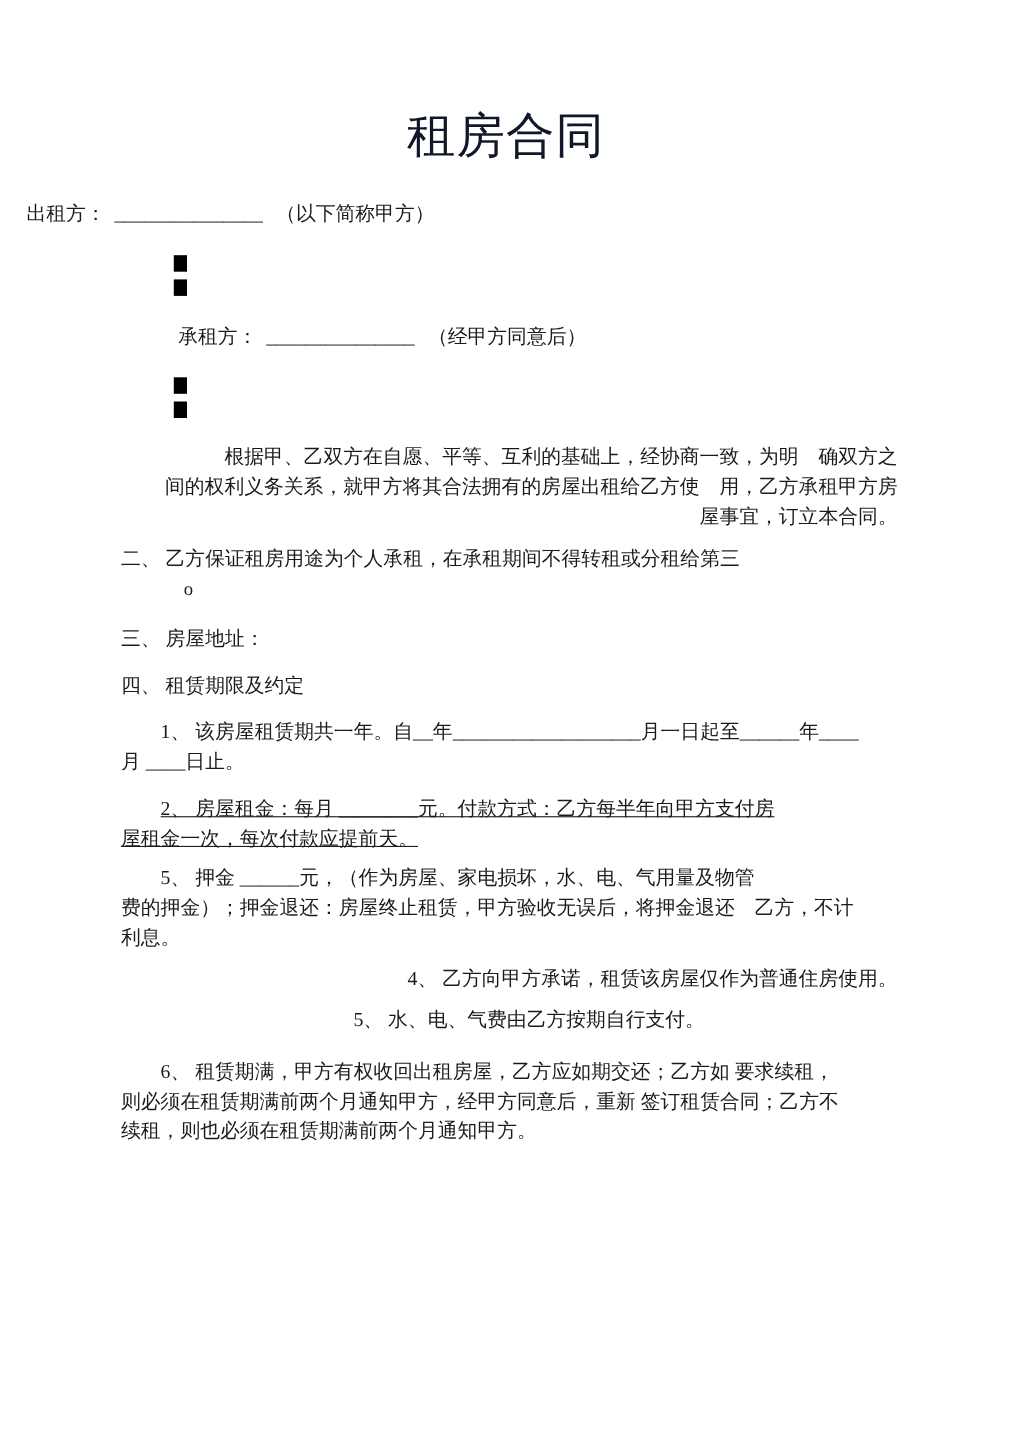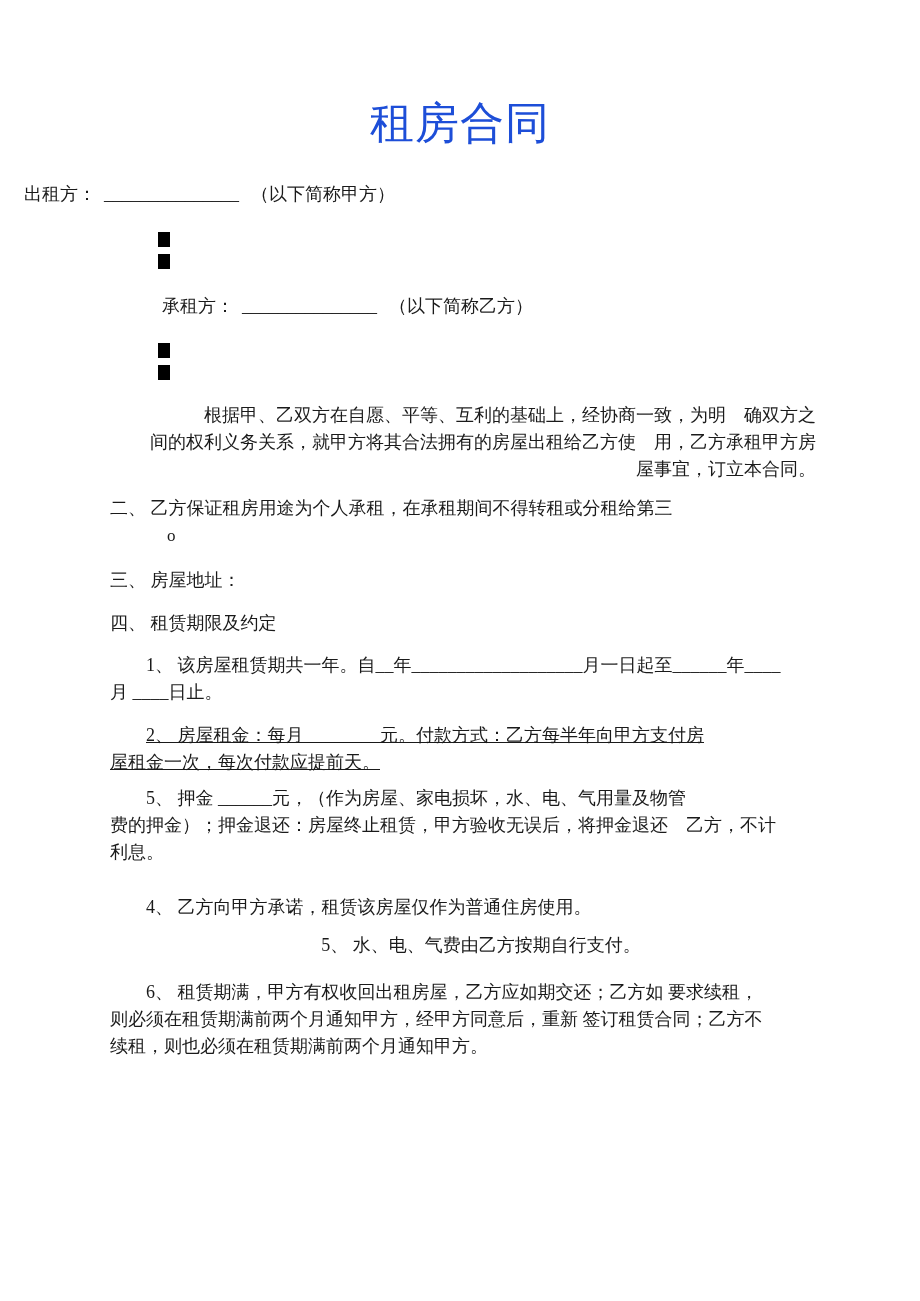--- a/index.html
+++ b/index.html
@@ -18,21 +18,21 @@
     box-sizing: border-box;
   }
   .doc-title {
     margin: 0;
     padding-top: 98px;
     text-align: center;
     font-size: 44px;
     font-weight: 400;
     line-height: 52px;
     letter-spacing: 1px;
-    color: #1d4ed8;
+    color: #0f172a;
   }
   .party-row {
     margin: 0;
     padding-left: 162px;
     font-size: 18px;
     line-height: 28px;
     white-space: nowrap;
   }
   .party-row.first { margin-top: 30px; padding-left: 24px; }
   .party-row.second { margin-top: 23px; }
@@ -72,42 +72,42 @@
   .clause-2-cont {
     margin-top: 0;
     padding-left: 57px;
     font-size: 17px;
   }
   .clause-3   { margin-top: 18px; }
   .clause-4   { margin-top: 16px; }
   .item-1     { margin-top: 15px; }
   .item-2     { margin-top: 16px; text-decoration: underline; }
   .item-3     { margin-top: 9px; }
-  .item-4     { margin-top: 28px; }
+  .item-4     { margin-top: 10px; text-align: right; }
   .item-5     { margin-top: 11px; text-align: center; }
   .item-6     { margin-top: 20px; }
 </style>
 </head>
 <body>
 
 <div class="page">
 
   <h1 class="doc-title">租房合同</h1>
 
   <p class="party-row first">
     <span>出租方：</span><span class="party-blank">_______________</span><span class="party-note">（以下简称甲方）</span>
   </p>
 
   <div class="bullet-group a">
     <span class="bullet-square"></span>
     <span class="bullet-square"></span>
   </div>
 
   <p class="party-row second">
-    <span>承租方：</span><span class="party-blank">_______________</span><span class="party-note">（以下简称乙方）</span>
+    <span>承租方：</span><span class="party-blank">_______________</span><span class="party-note">（经甲方同意后）</span>
   </p>
 
   <div class="bullet-group b">
     <span class="bullet-square"></span>
     <span class="bullet-square"></span>
   </div>
 
   <p class="para indent2 preamble">根据甲、乙双方在自愿、平等、互利的基础上，经协商一致，为明　确双方之
 间的权利义务关系，就甲方将其合法拥有的房屋出租给乙方使　用，乙方承租甲方房
 屋事宜，订立本合同。</p>

